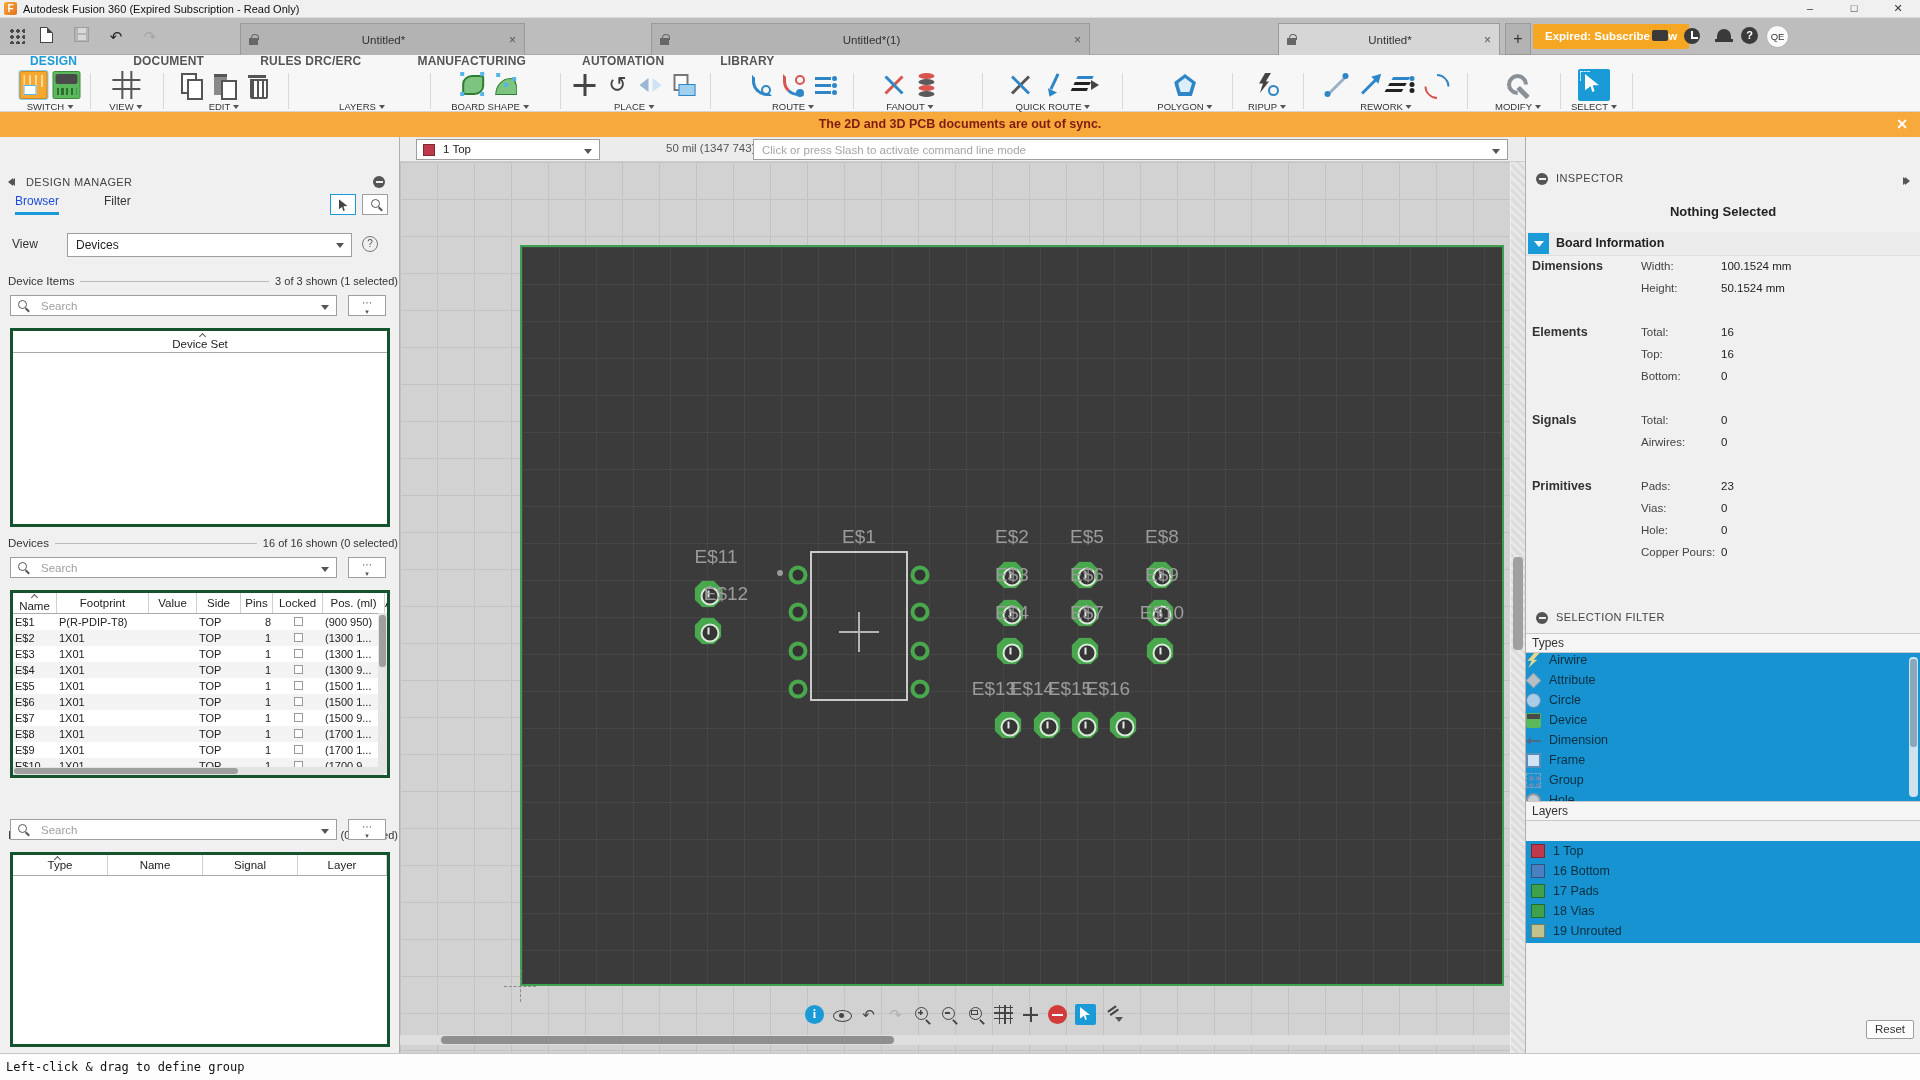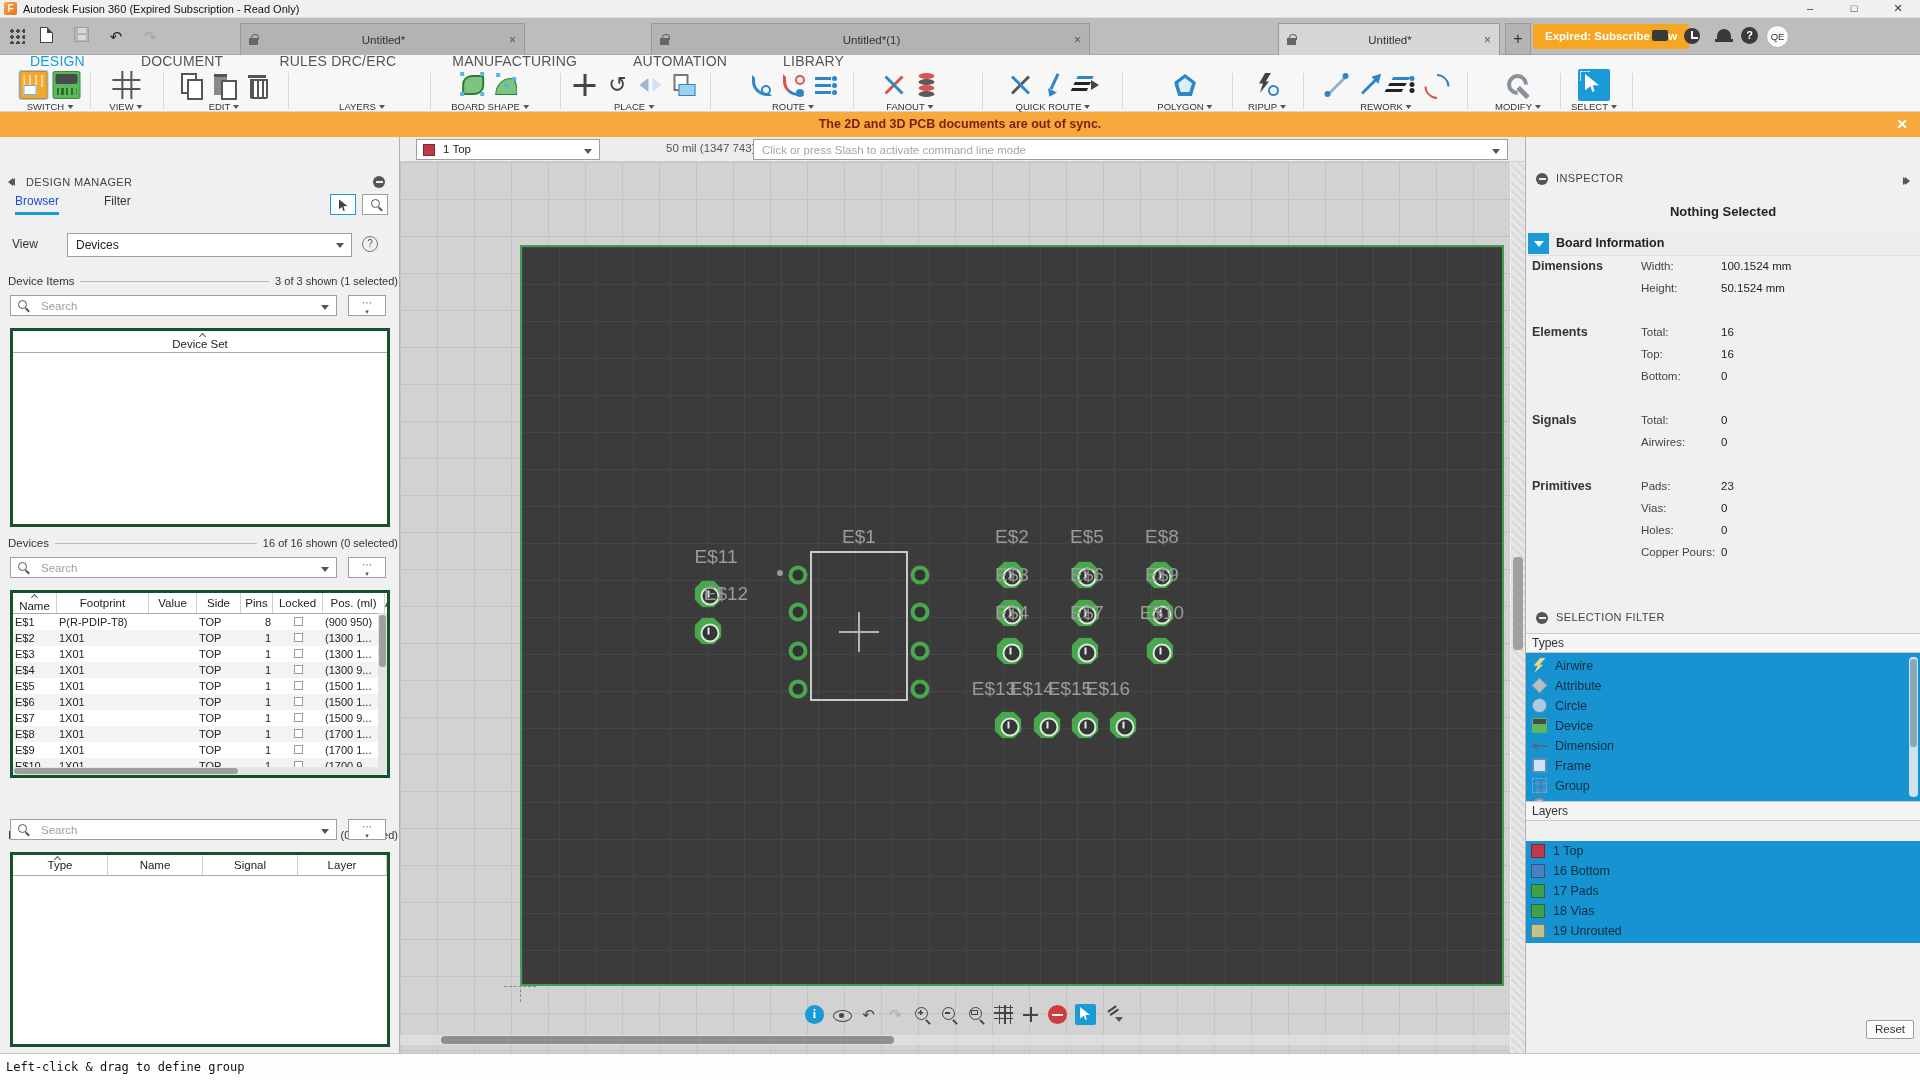--- a/index.html
+++ b/index.html
@@ -31,21 +31,21 @@
 .bubble{width:16px;height:11px;background:#3a3a3a;border-radius:2px;position:relative;margin-top:3px}
 .bubble::after{content:"";position:absolute;left:3px;bottom:-4px;border:4px solid transparent;border-top-color:#3a3a3a;border-left-width:2px}
 .clockic{width:16px;height:16px;border-radius:50%;background:#3a3a3a;position:relative;margin-top:1px}
 .clockic::after{content:"";position:absolute;left:7px;top:3px;width:5px;height:6px;border-left:2px solid #fff;border-bottom:2px solid #fff}
 .bellic{width:14px;height:11px;background:#3a3a3a;border-radius:7px 7px 0 0;position:relative;margin:2px auto 0}
 .bellic::after{content:"";position:absolute;left:-2px;top:10px;width:18px;height:2.5px;background:#3a3a3a}
 .helpic{width:17px;height:17px;border-radius:50%;background:#3a3a3a;color:#fff;font-weight:bold;text-align:center;line-height:17px;font-size:11px}
 .avatar{position:absolute;top:7px;width:23px;height:23px;border-radius:50%;background:#fafafa;border:1px solid #b0b0b0;text-align:center;line-height:21px;font-size:9.5px;color:#333}
 
 .ribbontabs{position:relative;height:14px;background:#f7f7f7;display:flex;gap:52px;padding-left:28px}
-.rtab{font-size:14px;font-weight:normal;color:#555;letter-spacing:.2px;line-height:13px;padding:0 2px}
+.rtab{font-size:12px;font-weight:bold;color:#555;letter-spacing:.2px;line-height:13px;padding:0 2px}
 .rtab.active{color:#1a9bd7;box-shadow:0 3px 0 #1a9bd7}
 .ribbonbar{position:relative;height:43px;background:#f7f7f7;border-bottom:1px solid #d5d5d5}
 .rgroup{position:absolute;top:1px;transform:translateX(-50%);text-align:center}
 .rgicons{display:flex;gap:5px;justify-content:center;align-items:center;height:30px}
 .rglabel{font-size:9.5px;color:#333;margin-top:1px;white-space:nowrap}
 .tridn{display:inline-block;width:0;height:0;border-left:3.5px solid transparent;border-right:3.5px solid transparent;border-top:4.5px solid #555;margin-left:3px;vertical-align:1px}
 .rsep{position:absolute;top:4px;height:36px;width:1px;background:#d8d8d8}
 .tbi{width:28px;height:28px;position:relative;flex:none}
 
 .i-board{background:#f6a82e;border:1px solid #cf871c;border-radius:2px;box-shadow:0 0 0 1px #8ed0f0}
@@ -225,21 +225,21 @@
 .bititle{position:absolute;left:30px;top:4px;font-weight:bold;font-size:12.5px;color:#222}
 .insgroup{position:relative;margin-bottom:22px}
 .insrow{position:relative;height:22px}
 .inssect{position:absolute;left:6px;top:3px;font-weight:bold;font-size:12.5px;color:#333}
 .inskey{position:absolute;left:115px;top:4px;font-size:11.5px;color:#444}
 .insval{position:absolute;left:195px;top:4px;font-size:11.5px;color:#222}
 .sfblock{position:absolute;left:0;top:472px;width:100%}
 .sfheader{position:relative;height:24px}
 .sfbar{position:relative;height:20px;background:#f5f5f5;border-top:1px solid #c9c9c9;border-bottom:1px solid #c9c9c9;font-size:12px;color:#333;line-height:19px;padding-left:6px}
 .typelist{position:relative;height:148px;background:#1793d1;overflow:hidden}
-.typerow{height:20px;display:flex;align-items:flex-end;gap:8px;padding-left:6px;color:#0d2f40;font-size:12.5px}
+.typerow{height:20px;display:flex;align-items:flex-start;gap:8px;padding-left:0;color:#0d2f40;font-size:12.5px}
 .ticn{width:15px;height:15px;position:relative;flex:none}
 .t-airwire{background:#e8d98a;clip-path:polygon(55% 0,90% 0,50% 45%,75% 45%,15% 100%,38% 52%,10% 52%)}
 .t-attribute{background:#b6bec6;transform:rotate(45deg) scale(.72);border:1px solid #8a949e}
 .t-circle{border-radius:50%;background:#a8cfе8;background:#a9cde6;border:1.5px solid #5b8db8}
 .t-device{background:#5cb85c;border-radius:2px}
 .t-device::before{content:"";position:absolute;left:1px;top:1px;right:1px;height:5px;background:#4a4a4a}
 .t-dimension::before{content:"";position:absolute;left:0;top:7px;width:15px;height:1.6px;background:#4a6b8a}
 .t-dimension::after{content:"";position:absolute;left:0;top:4px;border-top:4px solid transparent;border-bottom:4px solid transparent;border-right:5px solid #4a6b8a;box-shadow:10px 0 0 -0px transparent}
 .t-frame{border:2px solid #5b8db8;background:#cfe3f5}
 .t-group{background:radial-gradient(#5b8db8 2.2px,transparent 2.5px);background-size:7px 7px;background-position:1px 1px;border:1px dashed #7aa4c4}
@@ -806,21 +806,21 @@
           <div class="insrow">
             <span class="inssect">Primitives</span>
             <span class="inskey">Pads:</span>
             <span class="insval">23</span>
           </div>
           <div class="insrow">
             <span class="inskey">Vias:</span>
             <span class="insval">0</span>
           </div>
           <div class="insrow">
-            <span class="inskey">Holes:</span>
+            <span class="inskey">Hole:</span>
             <span class="insval">0</span>
           </div>
           <div class="insrow">
             <span class="inskey">Copper Pours:</span>
             <span class="insval">0</span>
           </div>
         </div>
       </div>
 
     <div class="sfblock">

